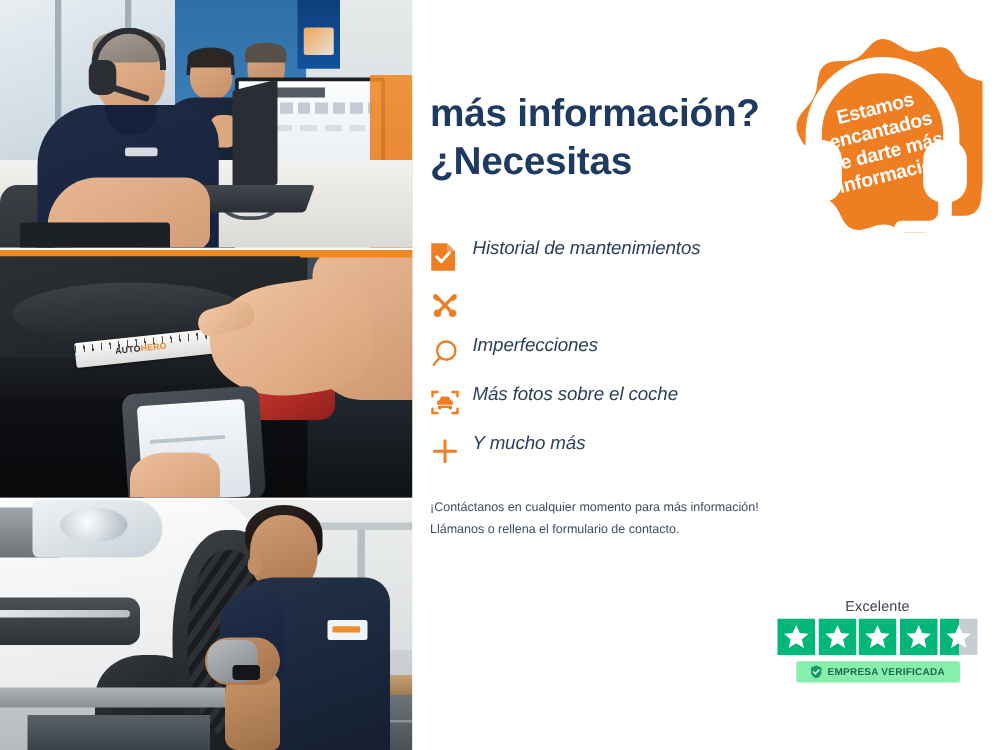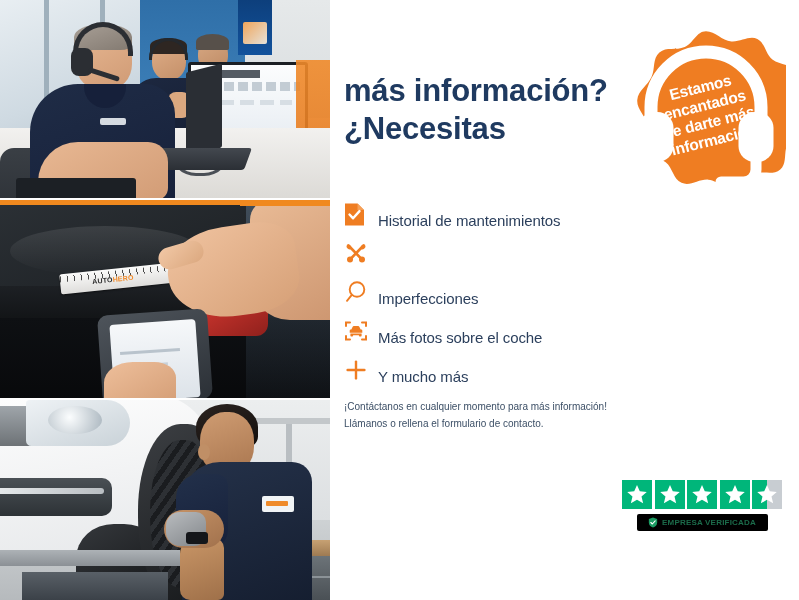--- a/index.html
+++ b/index.html
@@ -228,21 +228,21 @@
   .badge svg { position:absolute; inset:0; width:100%; height:100%; }
   .badge-icon { position:absolute; left:66px; top:24px; width:30px; height:28px; }
   .badge-text { position:absolute; left:8px; top:50px; width:146px;
     transform:rotate(-14deg);
     color:#fff; font-weight:bold; font-size:15.5px; line-height:1.17;
     text-align:center; letter-spacing:-.2px; }
   .badge-text span { display:block; }
 
   
   .features { position:absolute; left:14px; top:190px; width:300px; }
-  .feat { position:relative; height:39px; display:flex; align-items:flex-end; }
+  .feat { position:relative; height:39px; display:flex; align-items:flex-start;font-style:italic; }
   .feat-ico { width:34px; height:30px; flex:none; position:relative;
     display:flex; align-items:center; justify-content:flex-start; }
   .feat-ico svg { display:block; }
   .feat-label { font-size:15px; color:#2b3f5c; letter-spacing:-.1px; }
 
   
   .contact { position:absolute; left:14px; top:398px; width:440px;
     font-size:10px; line-height:1.72; color:#3c4f66; }
   .contact span { display:block; }
 
@@ -252,21 +252,21 @@
   .tp-logo-star { width:25px; height:24px; }
   .tp-word { font-size:24px; font-weight:bold; color:#17181a; letter-spacing:-.7px; }
   .tp-right { position:absolute; left:146px; top:0; width:172px; }
   .tp-excelente { font-size:11.5px; color:#3d4450; text-align:center;
     margin-bottom:3px; letter-spacing:.1px; }
   .tp-stars { display:flex; gap:2.5px; justify-content:center; }
   .tp-star { width:30px; height:29px; position:relative; background:#00b67a; }
   .tp-star.half { background:linear-gradient(90deg,#00b67a 50%,#c8cdd2 50%); }
   .tp-star svg { position:absolute; left:3px; top:3px; }
   .tp-verified { margin:5px auto 0; width:131px; height:17px;
-    background:#000000; border-radius:2px;
+    background:#86efac; border-radius:2px;
     display:flex; align-items:center; justify-content:center; gap:4px; }
   .tp-shield { width:10px; height:11px; }
   .tp-vtext { font-size:8px; font-weight:bold; color:#1b6b4a; letter-spacing:.2px; }
 </style>
 </head>
 <body>
 
 <div class="banner">
 
   <div class="photo-col">
@@ -478,20 +478,21 @@
     </div>
 
     <div class="contact">
       <span>¡Contáctanos en cualquier momento para más información!</span>
       <span>Llámanos o rellena el formulario de contacto.</span>
     </div>
 
     <div class="tp">
 
       <div class="tp-right">
+        <div class="tp-excelente">Excelente</div>
         <div class="tp-stars">
           <div class="tp-star">
             <svg width="24" height="23" viewBox="0 0 24 24">
                 <path fill="#fff" d="M12 2l2.9 6.7 7.3.6-5.5 4.8 1.7 7.1L12 17.4 5.6 21.2l1.7-7.1L1.8 9.3l7.3-.6z"></path>
               </svg>
           </div>
           <div class="tp-star">
             <svg width="24" height="23" viewBox="0 0 24 24">
                 <path fill="#fff" d="M12 2l2.9 6.7 7.3.6-5.5 4.8 1.7 7.1L12 17.4 5.6 21.2l1.7-7.1L1.8 9.3l7.3-.6z"></path>
               </svg>

